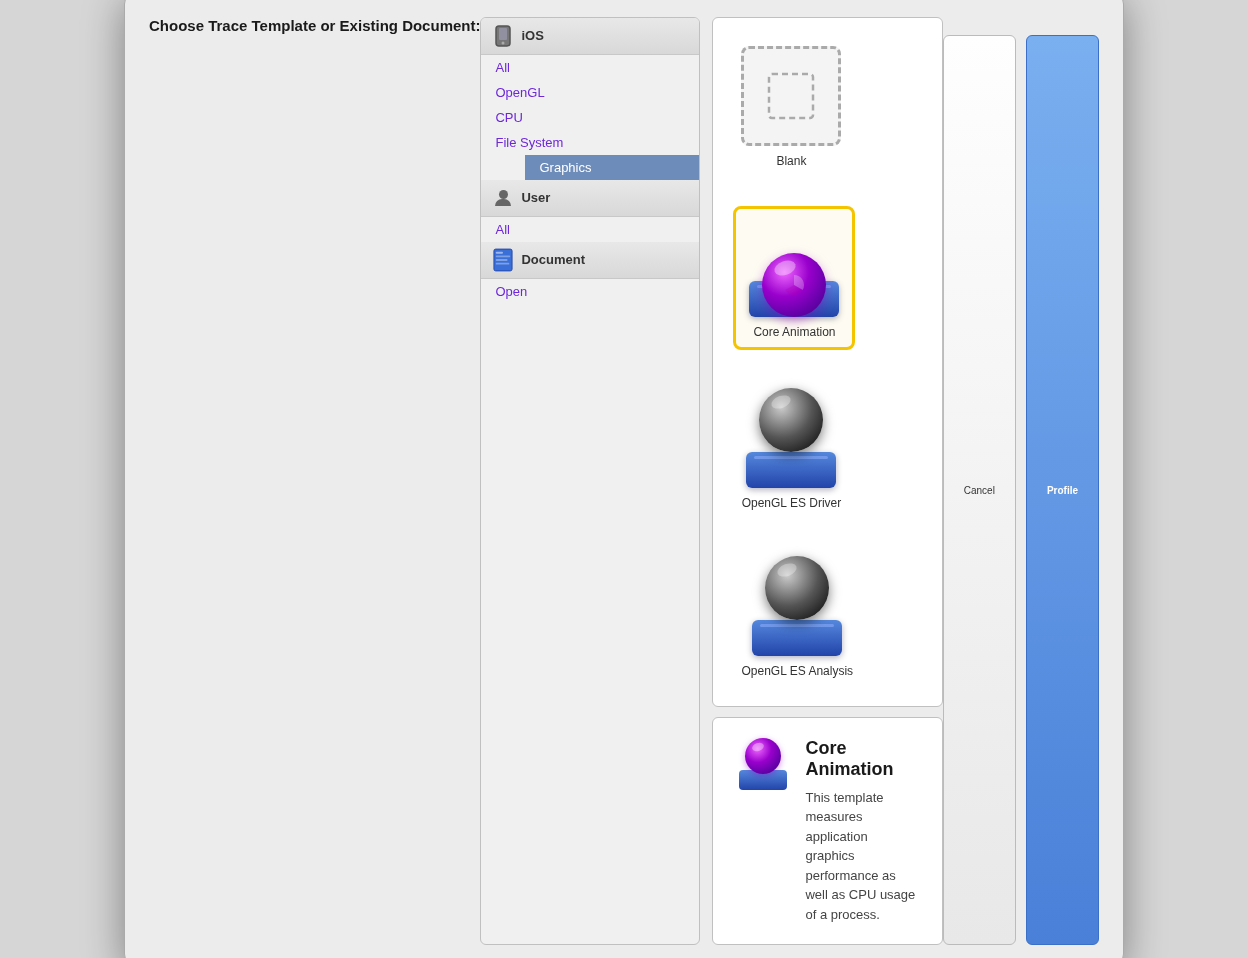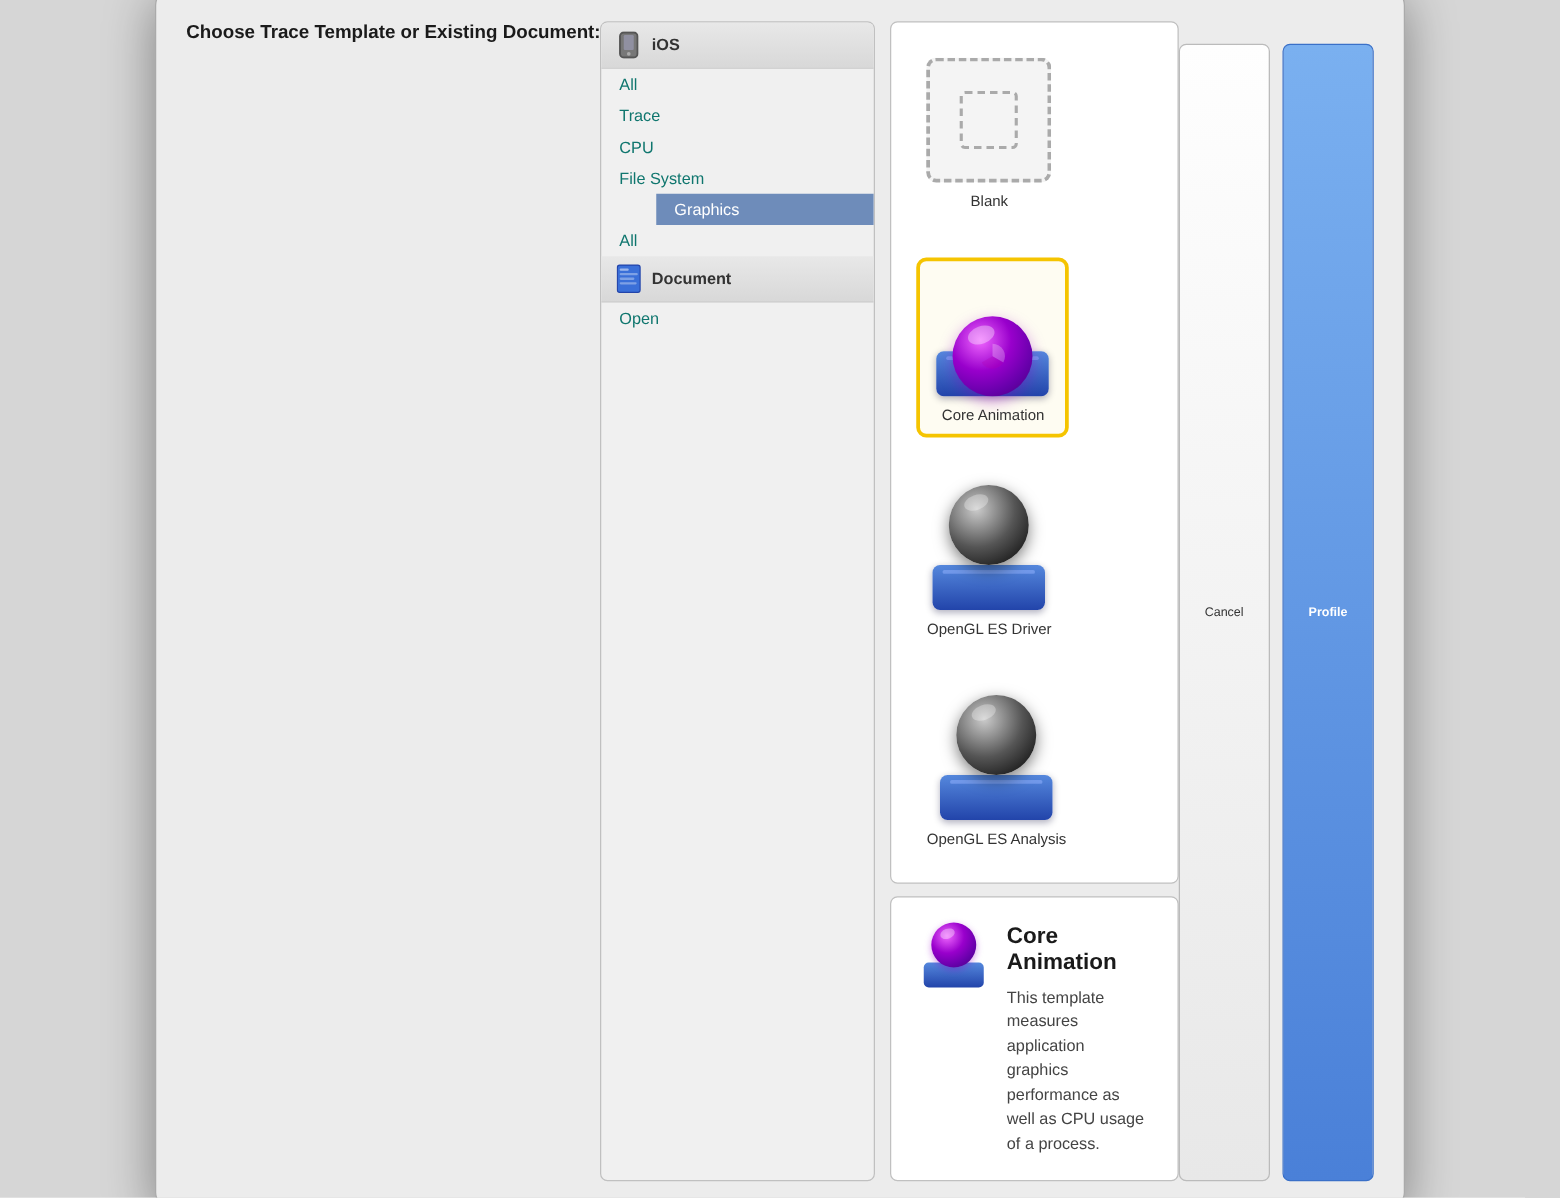--- a/index.html
+++ b/index.html
@@ -58,21 +58,21 @@
     .sidebar-section-header .header-icon {
       width: 20px;
       height: 20px;
       display: flex;
       align-items: center;
       justify-content: center;
     }
     .sidebar-item {
       padding: 5px 14px;
       font-size: 13px;
-      color: #0f766e;
+      color: #6d28d9;
       cursor: pointer;
     }
     .sidebar-item.selected {
       background: #6e8cba;
       color: white;
       margin-left: 44px;
     }
     
     .icon-user {
       width: 20px;
@@ -327,32 +327,39 @@
             <rect x="4" y="3" width="8" height="12" rx="1" fill="#aac" opacity="0.5"></rect>
             <circle cx="8" cy="18" r="1.5" fill="#aaa"></circle>
           </svg>
         </div>
         <span>iOS</span>
       </div>
       <div class="sidebar-item">
         <span>All</span>
       </div>
       <div class="sidebar-item">
-        <span>Trace</span>
+        <span>OpenGL</span>
       </div>
       <div class="sidebar-item">
         <span>CPU</span>
       </div>
       <div class="sidebar-item">
         <span>File System</span>
       </div>
       <div class="sidebar-item selected">
         <span>Graphics</span>
       </div>
 
+      <div class="sidebar-section-header">
+        <div class="icon-user header-icon">
+          <div class="head"></div>
+          <div class="body"></div>
+        </div>
+        <span>User</span>
+      </div>
       <div class="sidebar-item">
         <span>All</span>
       </div>
 
       <div class="sidebar-section-header">
         <div class="header-icon">
           <svg width="22" height="26" viewBox="0 0 22 26">
             <rect x="1" y="1" width="20" height="24" rx="2" fill="#3a6fd8" stroke="#2244aa" stroke-width="1"></rect>
             <rect x="3" y="4" width="8" height="2" rx="1" fill="rgba(255,255,255,0.5)"></rect>
             <rect x="3" y="8" width="16" height="2" rx="1" fill="rgba(255,255,255,0.35)"></rect>

